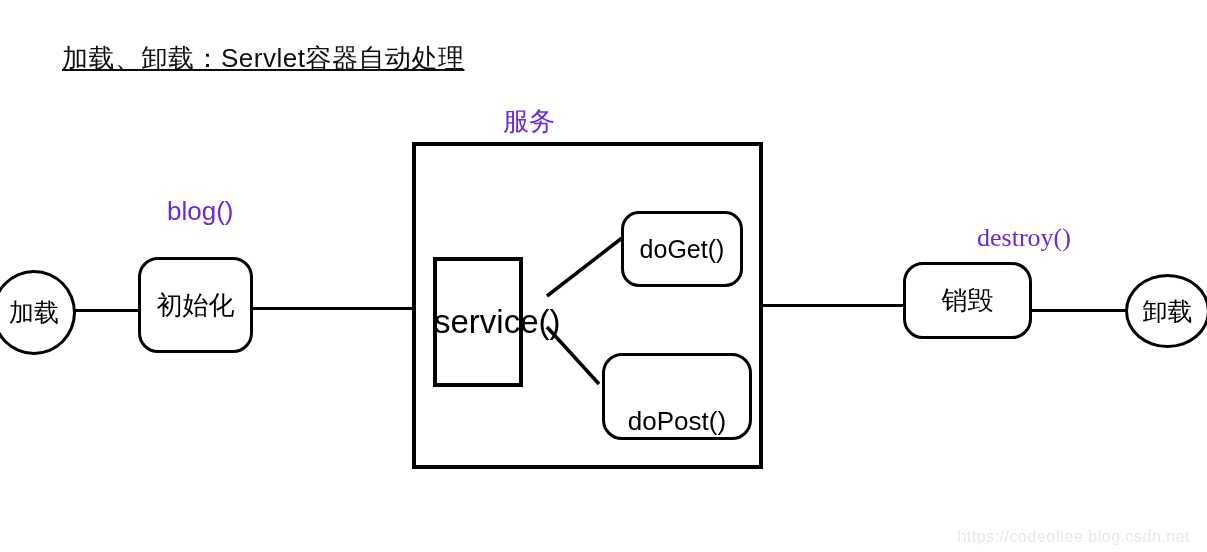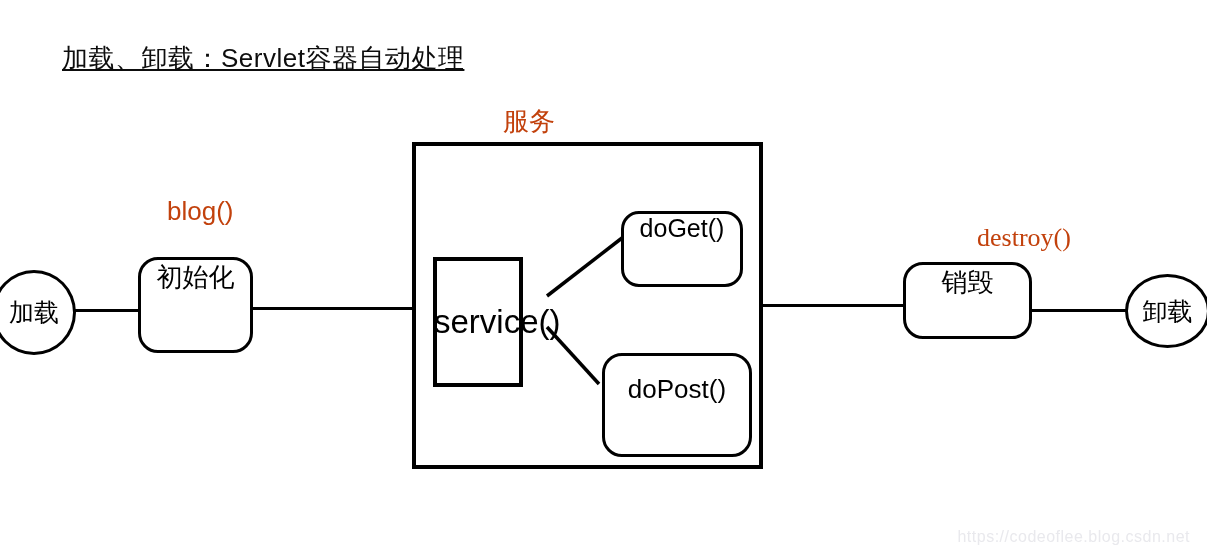--- a/index.html
+++ b/index.html
@@ -26,45 +26,45 @@
     border-radius: 50%;
     display: flex; align-items: center; justify-content: center;
     font-size: 25px;
     background: #fff;
   }
   .start-circle { left: -8px; top: 270px; width: 84px; height: 85px; }
   .end-circle   { left: 1125px; top: 274px; width: 85px; height: 74px; }
   .rounded-node {
     border: 3.5px solid #000;
     border-radius: 20px;
-    display: flex; align-items: flex-start; justify-content: center;
+    display: flex; align-items: center; justify-content: center;
     font-size: 26px;
     background: #fff;
   }
   .init-node    { left: 138px; top: 257px; width: 115px; height: 96px; font-family: Liberation Mono, monospace; }
   .doget-node   { left: 621px; top: 211px; width: 122px; height: 76px; border-radius: 18px; font-size: 25px; }
-  .dopost-node  { left: 602px; top: 353px; width: 150px; height: 104px; font-size: 26px; align-items: flex-start; padding-top: 18px; }
+  .dopost-node  { left: 602px; top: 353px; width: 150px; height: 87px; font-size: 26px; align-items: flex-end; padding-top: 18px; }
   .destroy-node { left: 903px; top: 262px; width: 129px; height: 77px; }
   .service-container {
     left: 412px; top: 142px; width: 351px; height: 327px;
     border: 4px solid #000;
     background: #fff;
   }
   .service-rect {
     left: 433px; top: 257px; width: 90px; height: 130px;
     border: 4px solid #000;
     background: transparent;
   }
   .service-text {
     left: 434px; top: 303px;
     font-size: 33px;
     white-space: nowrap;
   }
   
-  .method-label { font-size: 26px; white-space: nowrap; color: #c2410c; }
+  .method-label { font-size: 26px; white-space: nowrap; color: #6d28d9; }
   .init-label    { left: 167px; top: 196px; }
   .service-label { left: 503px; top: 104px; }
   .destroy-label { left: 977px; top: 223px; font-family: Liberation Serif, serif; }
   
   .hline { height: 3px; background: #000; }
   .conn-start-init   { left: 75px;  top: 309px; width: 63px; }
   .conn-init-service { left: 253px; top: 307px; width: 159px; }
   .conn-service-destroy { left: 763px; top: 304px; width: 140px; }
   .conn-destroy-end  { left: 1032px; top: 309px; width: 94px; }
   .diag-svg { left: 0; top: 0; width: 1207px; height: 552px; pointer-events: none; }

